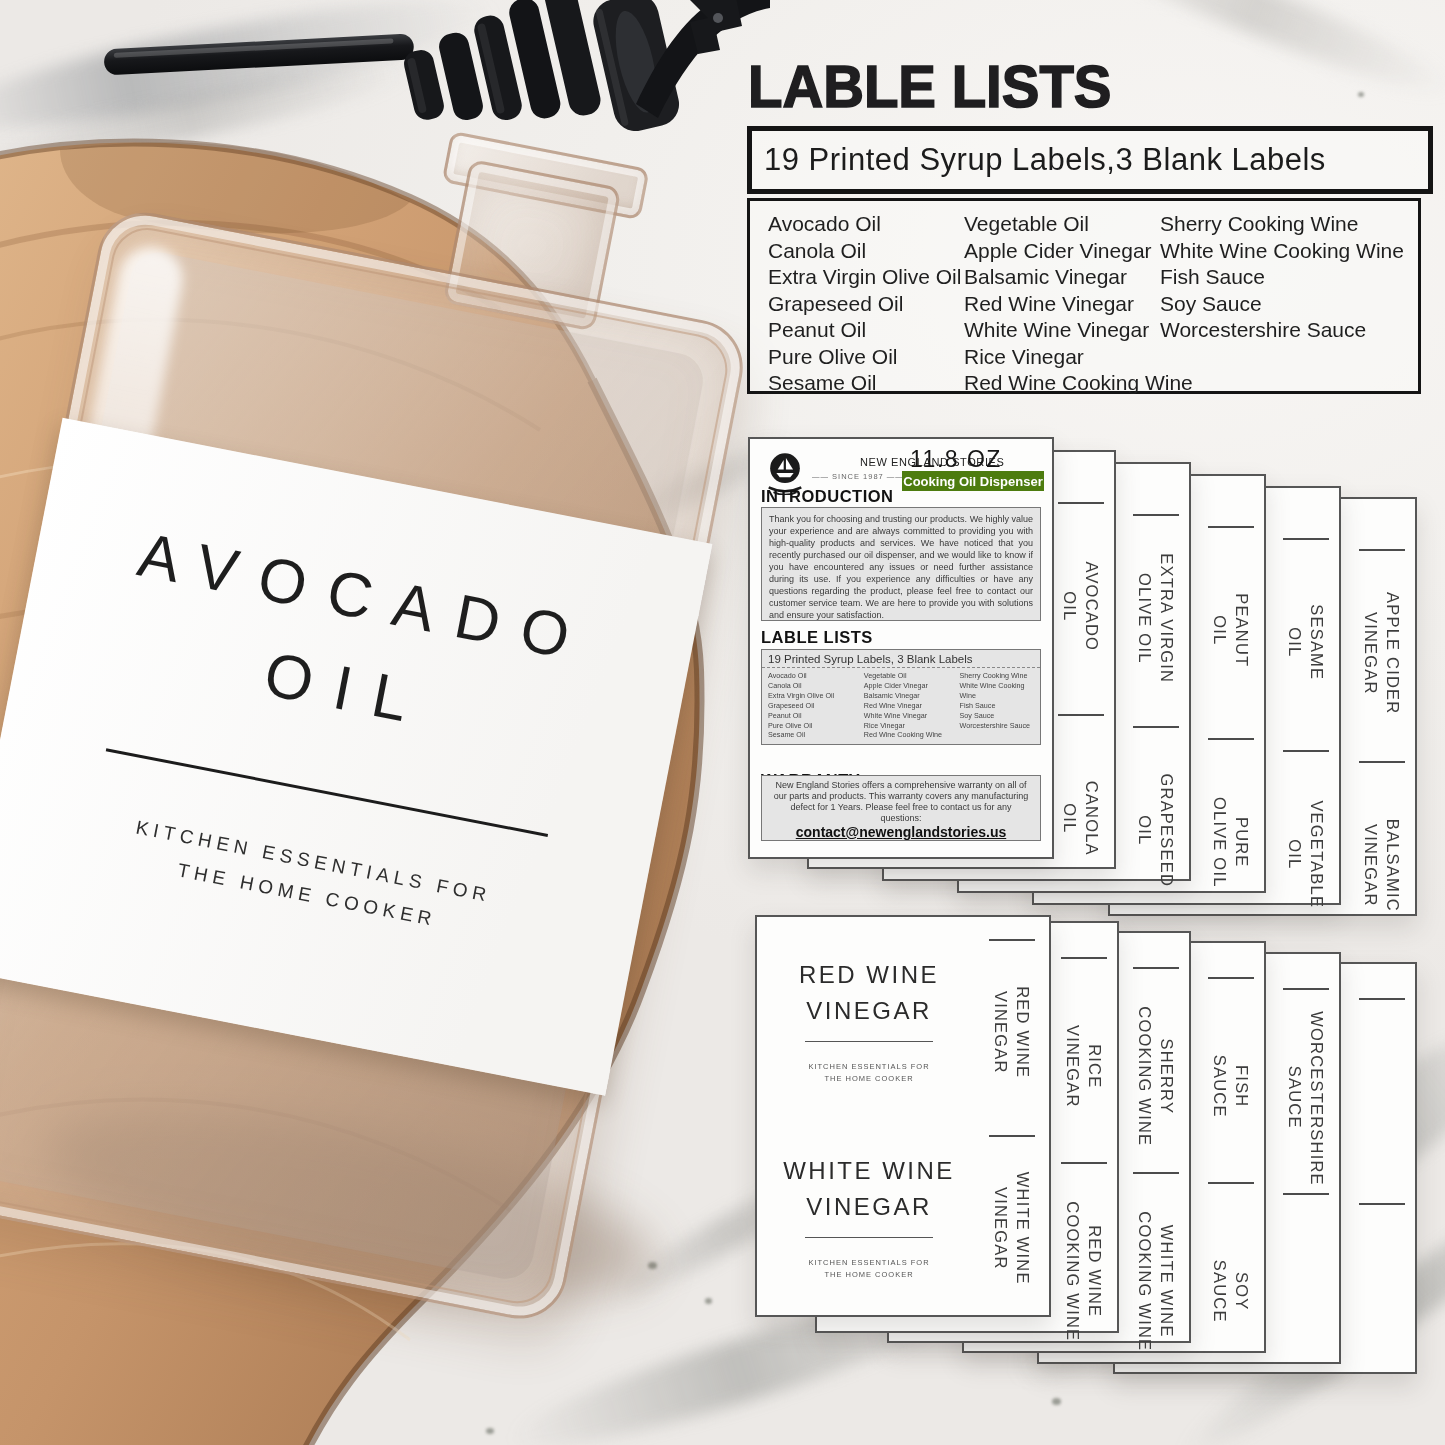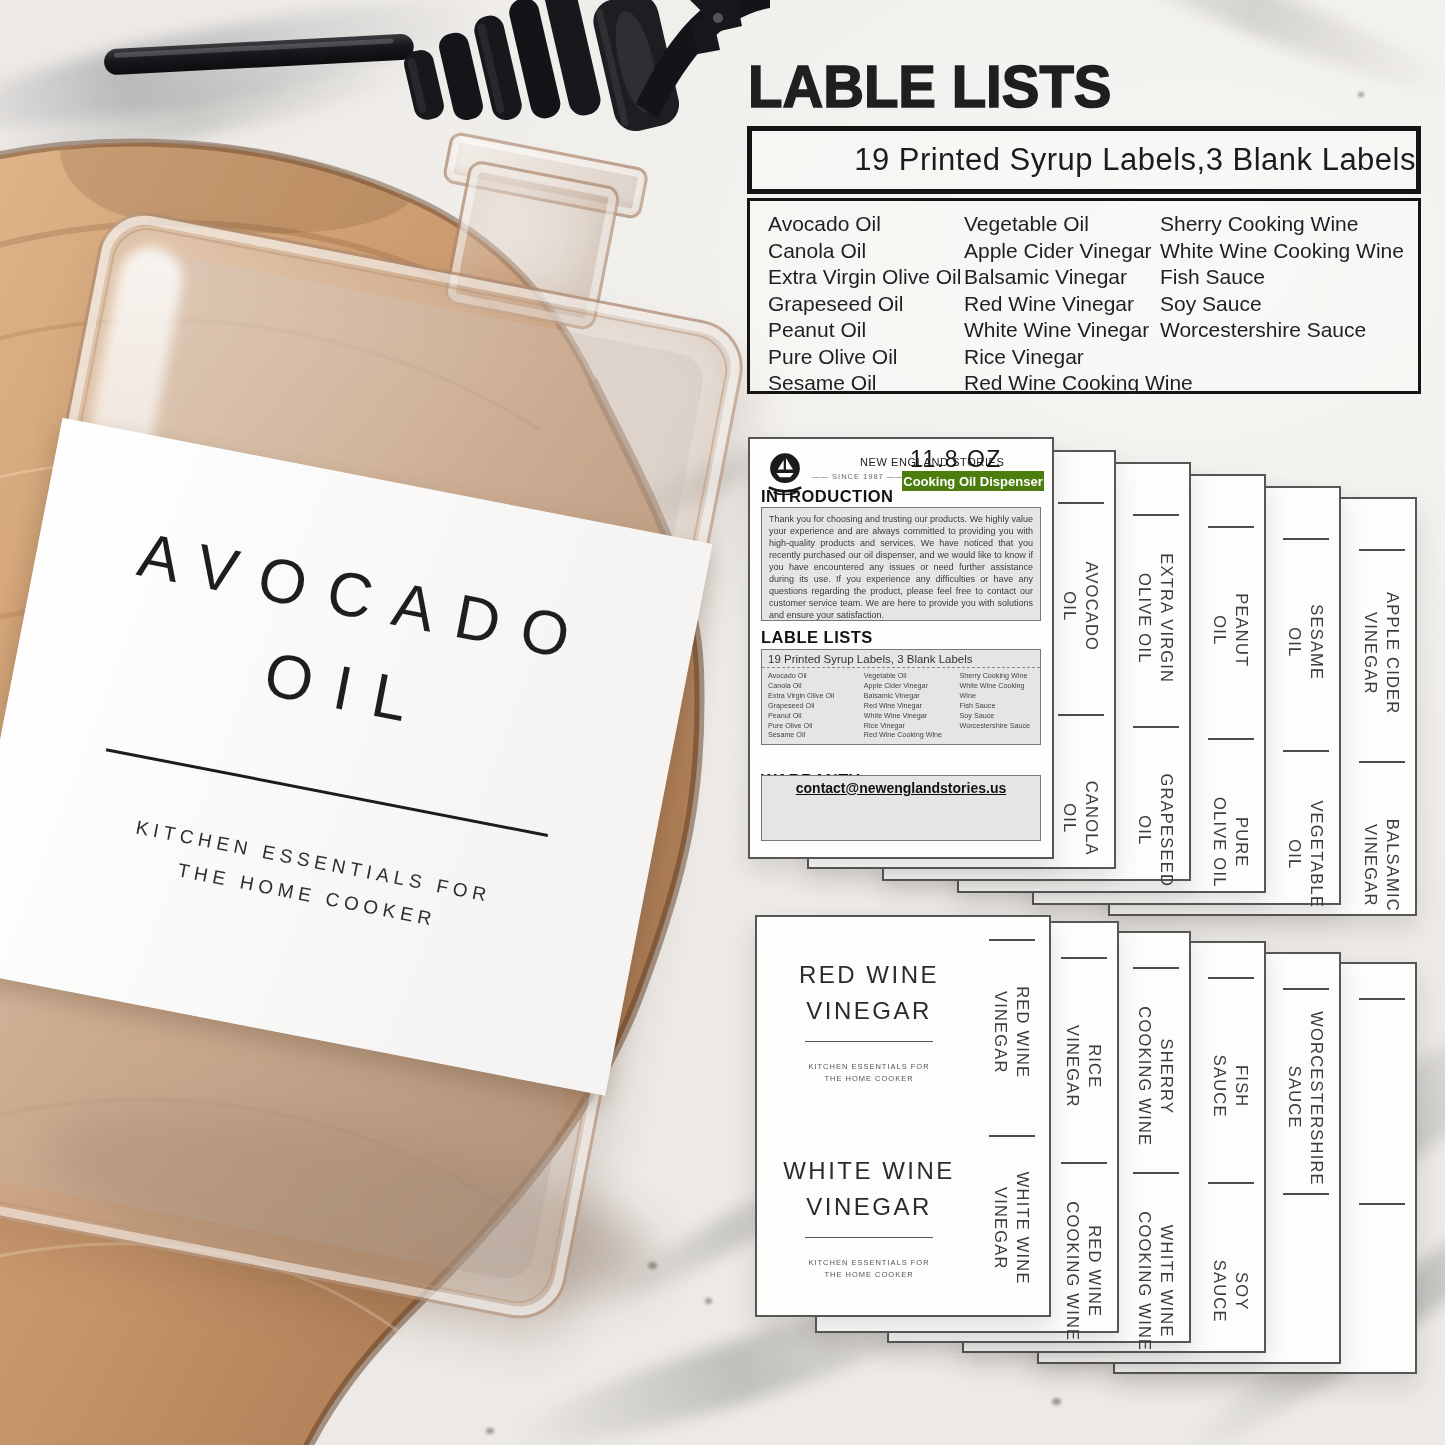--- a/index.html
+++ b/index.html
@@ -31,21 +31,21 @@
   .glass-haze{position:absolute;left:34px;top:34px;right:34px;bottom:34px;border-radius:28px;background:linear-gradient(125deg, rgba(212,199,189,.45), rgba(190,176,166,.25) 55%, rgba(170,155,145,.30));}
   .spec{position:absolute;left:22px;top:30px;width:64px;height:72%;background:linear-gradient(rgba(255,255,255,.8), rgba(255,255,255,.05));border-radius:40px;filter:blur(6px);}
   .bottle-label{position:absolute;left:-6px;top:215px;width:662px;height:562px;background:linear-gradient(100deg,#ffffff,#f5f4f2 80%);box-shadow:0 10px 22px rgba(90,68,48,.28);text-align:center;}
   .bl-title{margin-top:72px;font-size:62px;letter-spacing:22px;color:#1e1e1e;line-height:1.5;white-space:pre-line;}
   .bl-divider{width:450px;border-top:3.5px solid #1c1c1c;margin:58px auto 0 auto;}
   .bl-tag{margin-top:52px;font-size:19px;letter-spacing:5px;color:#2f2f2f;line-height:1.8;white-space:pre-line;}
   
   .spout{position:absolute;left:70px;top:-8px;z-index:4;overflow:visible;}
   
   .big-title{position:absolute;left:748px;top:52px;font-size:60px;font-weight:bold;color:#1f1e20;letter-spacing:0px;-webkit-text-stroke:1.6px #1f1e20;transform:scaleX(.94);transform-origin:left top;z-index:5;}
-  .sub-box{position:absolute;left:747px;top:126px;width:664px;height:58px;border:5px solid #141414;background:rgba(250,249,247,.55);display:flex;align-items:center;justify-content:flex-end;z-index:5;}
+  .sub-box{position:absolute;left:747px;top:126px;width:664px;height:58px;border:5px solid #141414;background:rgba(250,249,247,.55);display:flex;align-items:center;justify-content:flex-start;z-index:5;padding-left:12px;}
   .sub-box span{font-size:31px;color:#1c1c1c;letter-spacing:.5px;}
   .list-box{position:absolute;left:747px;top:198px;width:668px;height:190px;border:3px solid #141414;background:rgba(250,249,247,.55);z-index:5;}
   .big-col{position:absolute;top:10px;font-size:21px;line-height:26.5px;color:#1f1f1f;white-space:pre-line;}
   .bc1{left:18px;} .bc2{left:214px;} .bc3{left:410px;}
   
   .card{position:absolute;background:#fdfdfc;border:2px solid #565656;box-shadow:0 12px 24px rgba(70,62,55,.15);}
   .half{position:absolute;right:2px;width:62px;}
   .hline{position:absolute;top:14px;left:50%;width:46px;margin-left:-23px;border-top:2px solid #4c4c4c;}
   .vtext{position:absolute;top:58%;left:50%;width:172px;margin-left:-86px;margin-top:-12px;transform:rotate(90deg);text-align:center;font-size:16.5px;letter-spacing:1.2px;line-height:1.35;color:#3d3d3d;white-space:pre-line;}
   .ht{top:36px;height:186px;} .hb{top:248px;height:186px;}
@@ -294,20 +294,21 @@
 Red Wine Cooking Wine</div>
         <div class="mini-col mc3">Sherry Cooking Wine
 White Wine Cooking Wine
 Fish Sauce
 Soy Sauce
 Worcestershire Sauce</div>
       </div>
     </div>
     <div class="ic-h2" style="top:332px;">WARRANTY</div>
     <div class="ic-box ic-warr">
+      <span>New England Stories offers a comprehensive warranty on all of our parts and products. This warranty covers any manufacturing defect for 1 Years. Please feel free to contact us for any questions:</span>
       <div class="ic-email">contact@newenglandstories.us</div>
     </div>
   </div>
 
   <div class="card" style="left:1113px;top:962px;width:300px;height:408px;z-index:5;">
     <div class="half bht">
         <div class="hline"></div>
         <div class="vtext"></div>
       </div>
     <div class="half bhb">

